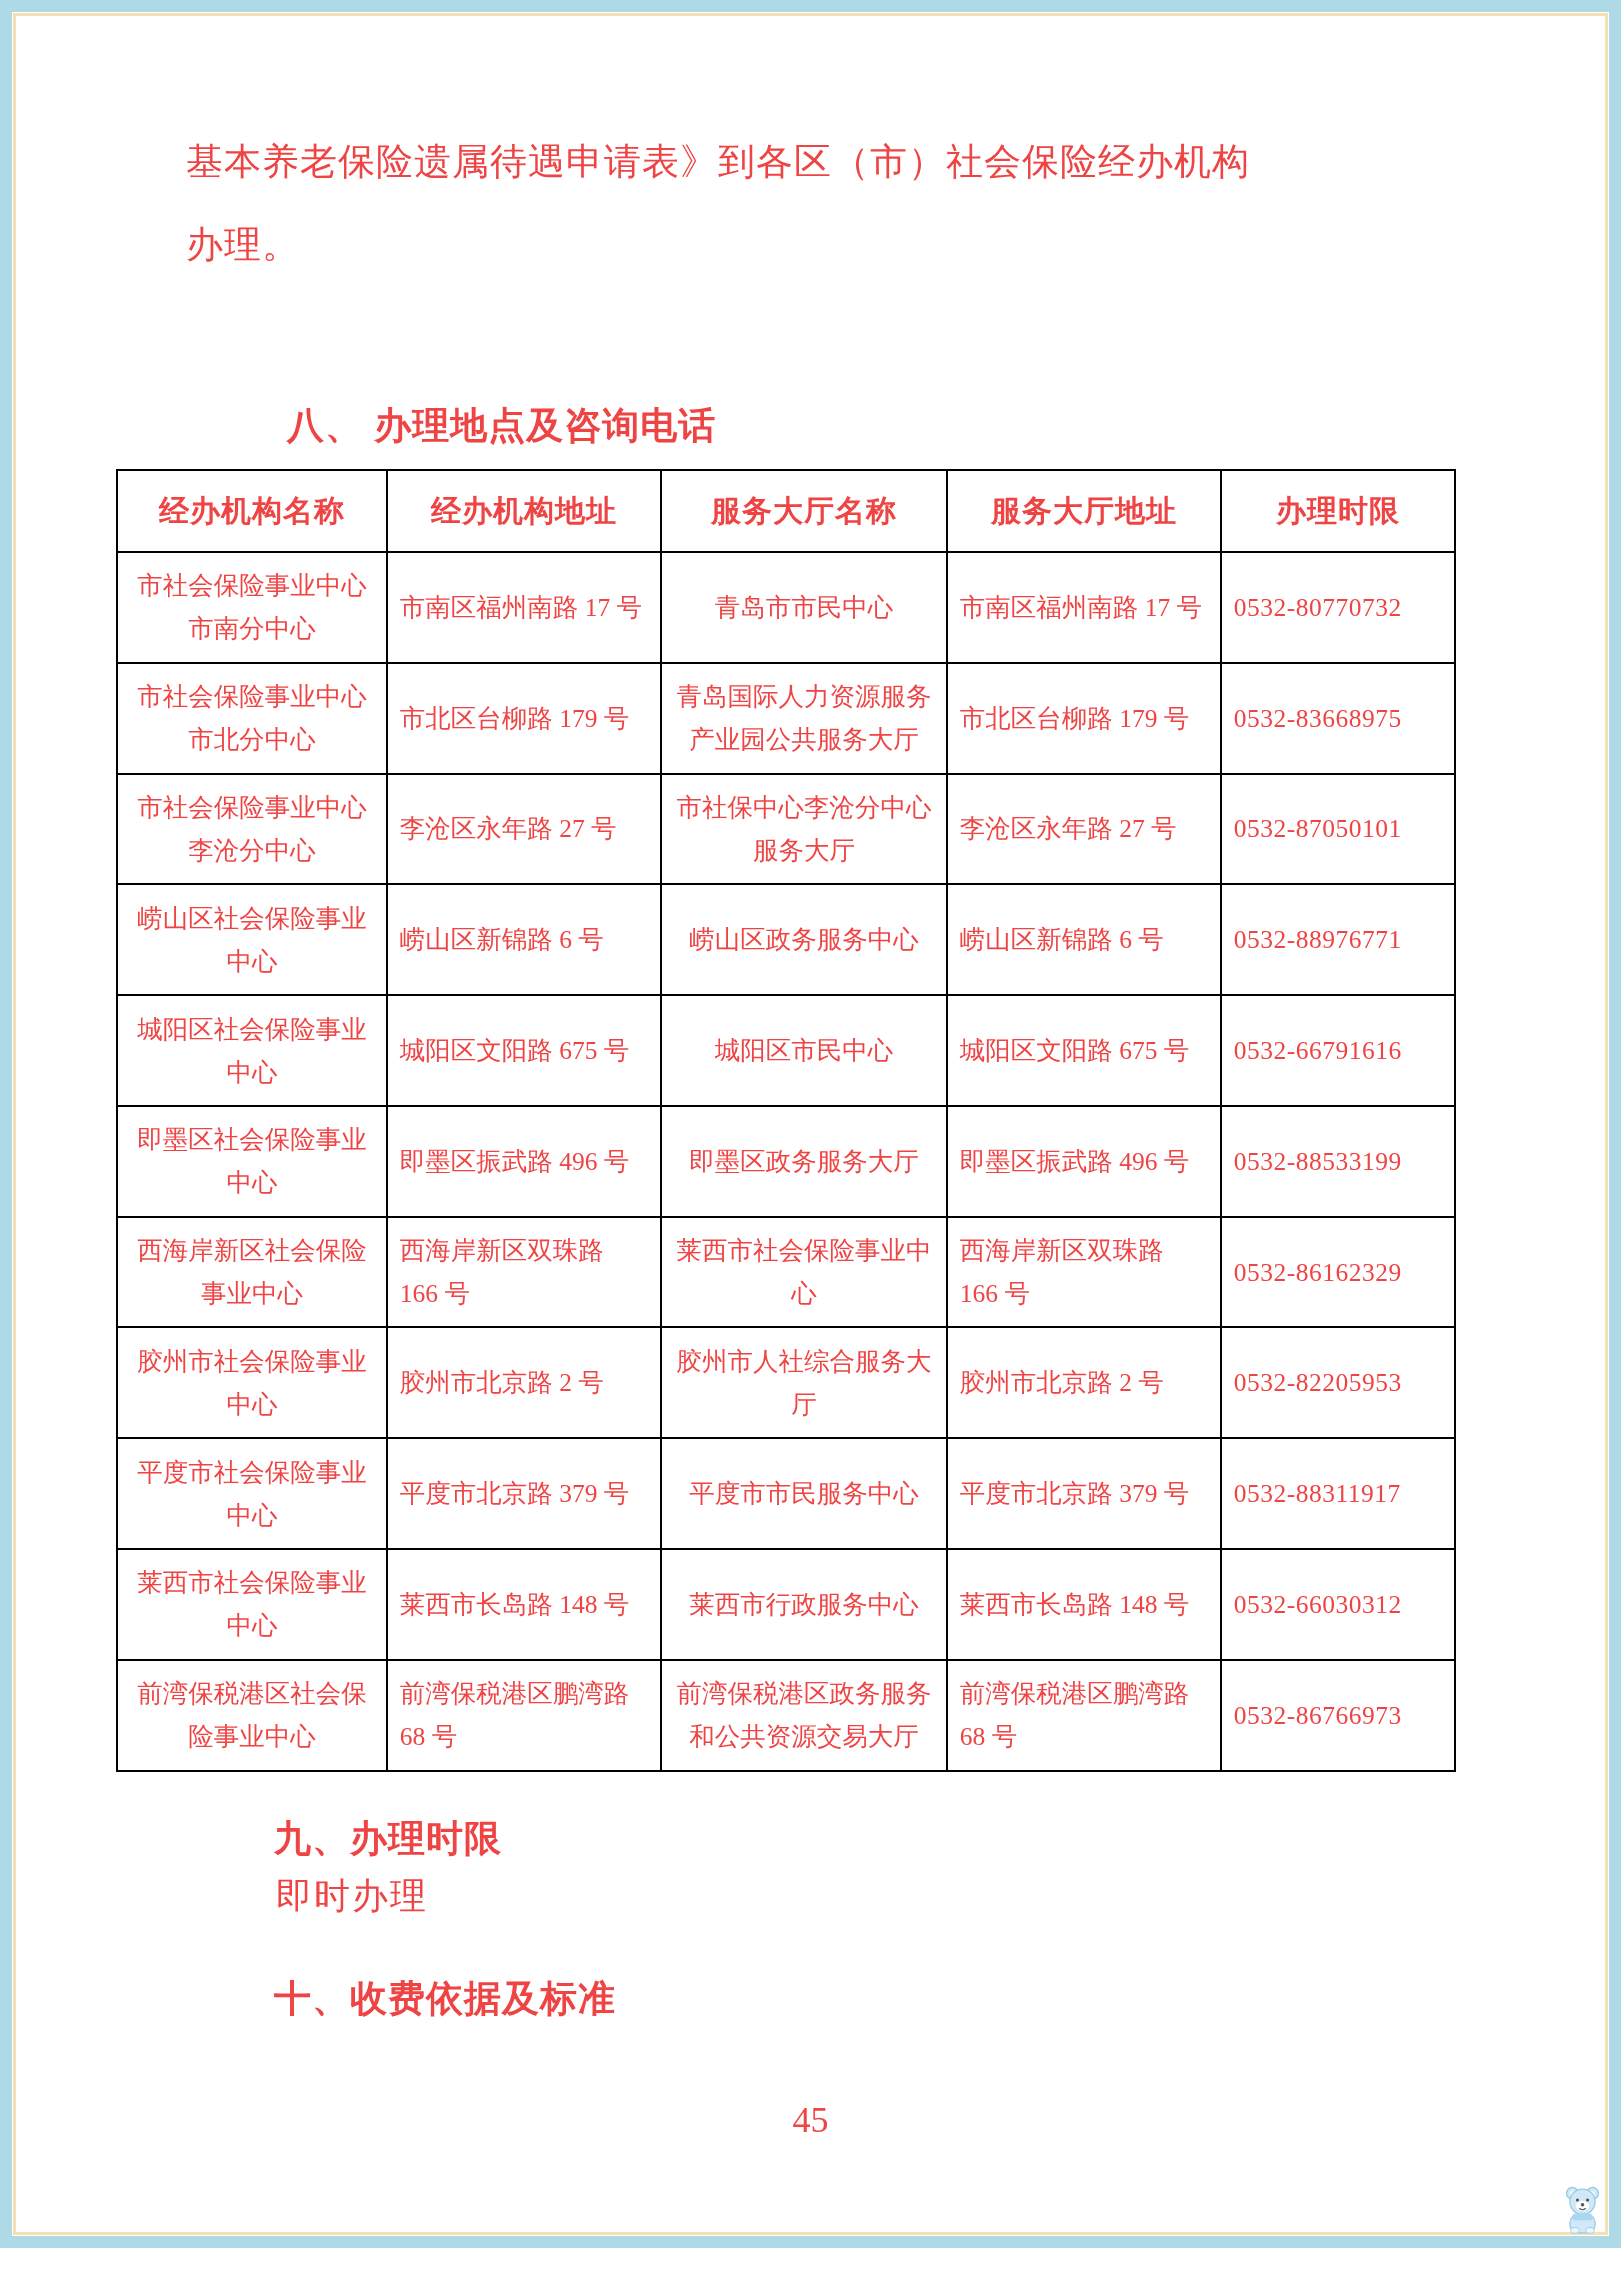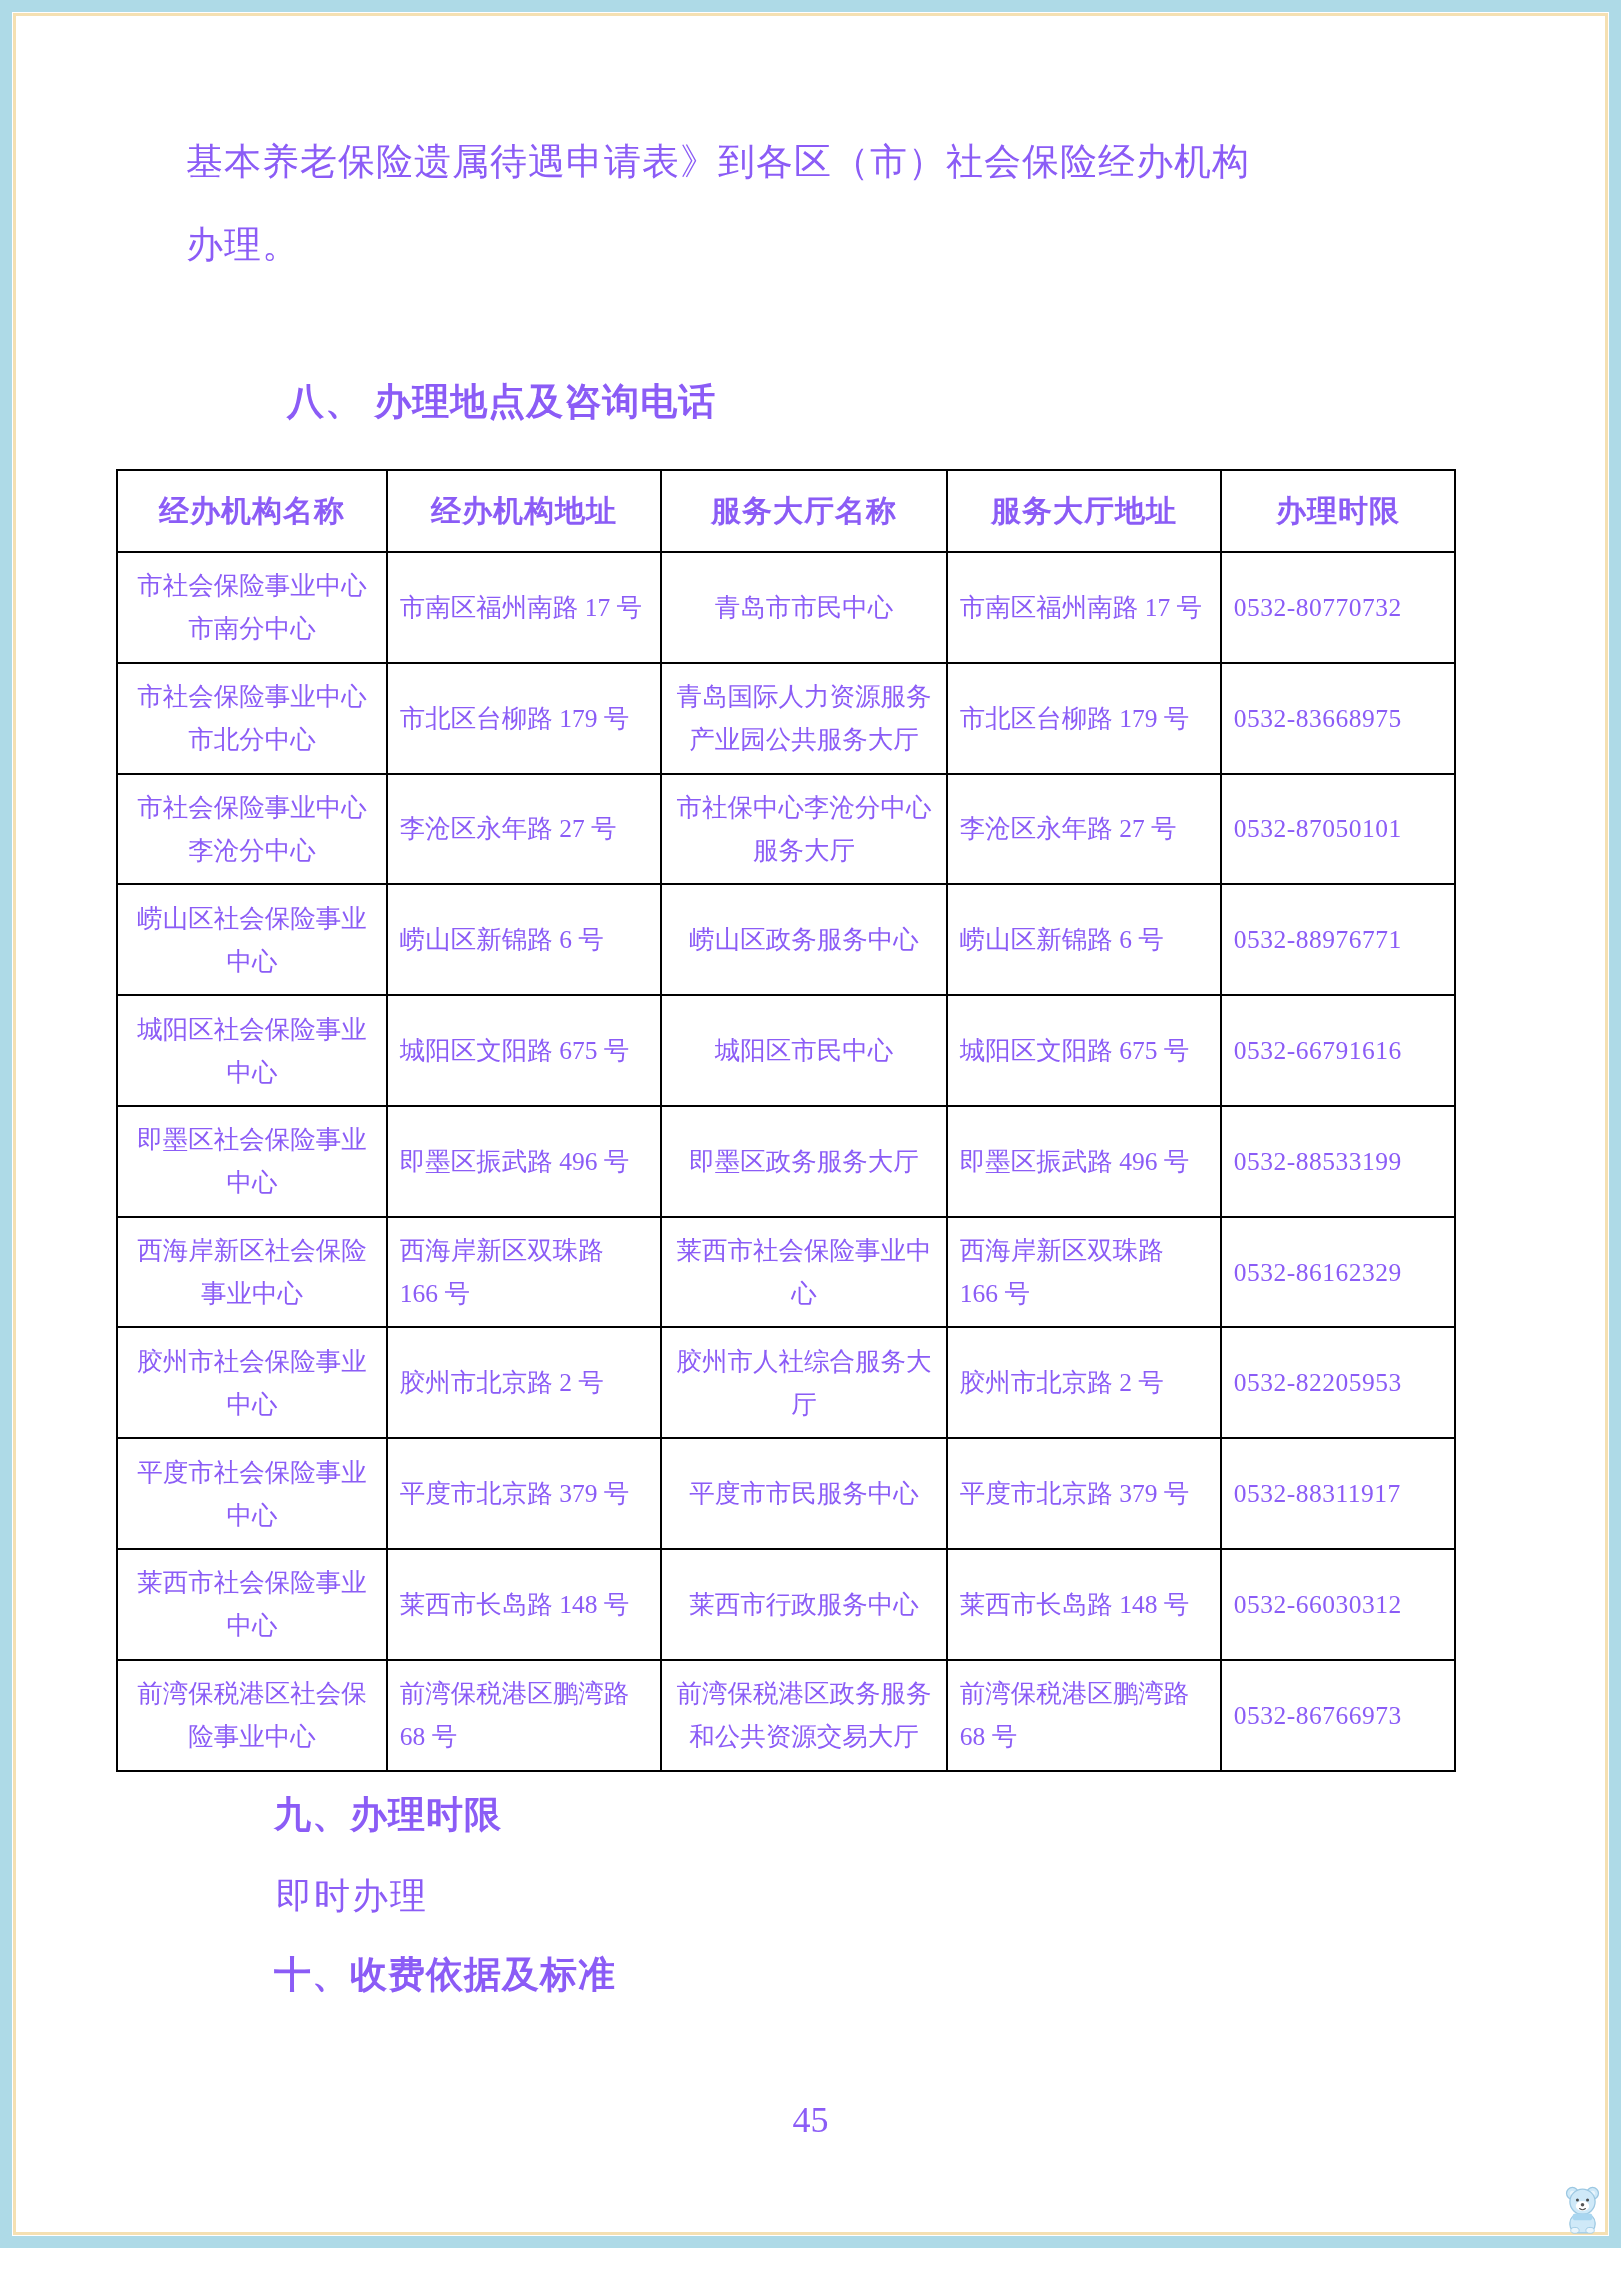--- a/index.html
+++ b/index.html
@@ -1,26 +1,26 @@
 <!DOCTYPE html>
 <html><head>
 <meta charset="utf-8">
 <style>
   html,body{margin:0;padding:0;background:#ffffff;}
   .page{
     position:relative;width:1621px;height:2248px;background:#ffffff;
-    font-family:"Liberation Serif","DejaVu Serif",serif;color:#8b5cf6;overflow:hidden;
+    font-family:"Liberation Serif","DejaVu Serif",serif;color:#ef4444;overflow:hidden;
   }
   .frame-blue{position:absolute;inset:0;border:12.7px solid #aedae7;pointer-events:none;z-index:1;}
   .frame-tan{position:absolute;inset:12.7px;border:3.9px solid #f5e0b2;pointer-events:none;z-index:1;}
   .abs{position:absolute;z-index:2;}
   .para-line{left:186px;font-size:37px;line-height:45px;white-space:nowrap;letter-spacing:1px;}
   .para-line.l1{top:139px;}
   .para-line.l2{top:222px;text-align:right;}
-  .heading{font-family:"Liberation Sans","DejaVu Sans",sans-serif;font-weight:700;font-size:37px;line-height:45px;white-space:nowrap;letter-spacing:1px;}
+  .heading{font-family:"Liberation Sans","DejaVu Sans",sans-serif;font-weight:700;font-size:37px;line-height:45px;white-space:nowrap;letter-spacing:1px;margin-top:24px;}
   .h8{left:287px;top:379px;}
   .h9{left:274px;top:1792px;}
   .h10{left:274px;top:1952px;text-align:right;}
   .body9{left:276px;top:1874px;font-size:36px;line-height:44px;white-space:nowrap;letter-spacing:2px;}
   .pagenum{left:0;top:2099px;width:100%;text-align:center;font-size:36px;}
   .table-wrap{left:116px;top:469px;}
   table.offices{border-collapse:collapse;table-layout:fixed;width:1339px;background:#fff;}
   table.offices th, table.offices td{border:2px solid #000;vertical-align:middle;overflow:hidden;}
   table.offices th{
     height:80px;font-size:30px;font-weight:700;text-align:center;

